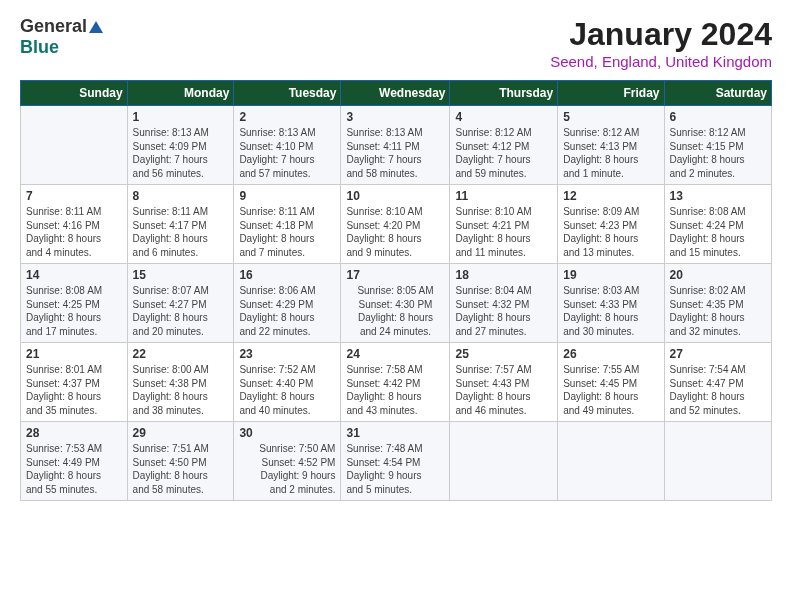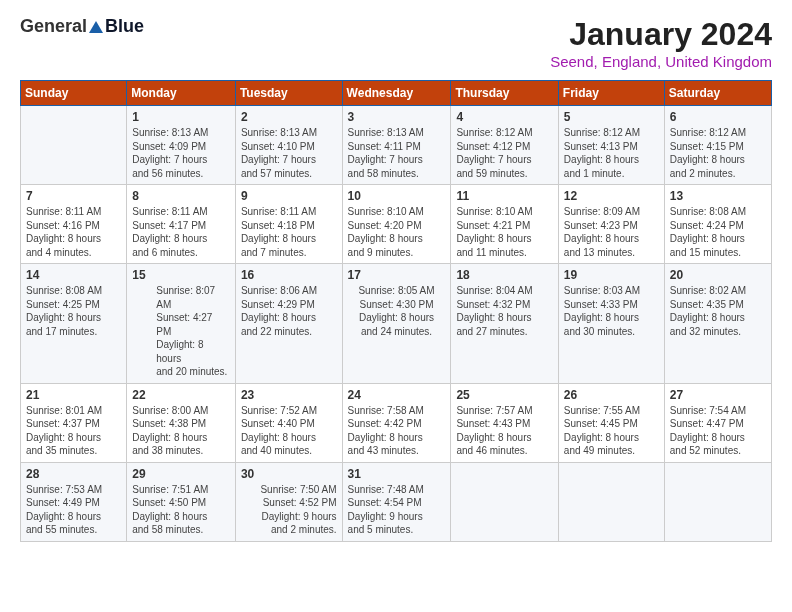--- a/index.html
+++ b/index.html
@@ -15,55 +15,55 @@
       padding: 16px 20px 10px 20px;
     }
     .header-area {
       display: flex;
       justify-content: space-between;
       align-items: flex-start;
       margin-bottom: 10px;
     }
     .logo {
       display: flex;
-      flex-direction: row;
+      flex-direction: column;
       align-items: flex-start;
     }
     .logo-general {
       font-size: 18px;
       font-weight: bold;
       color: #333;
     }
     .logo-blue {
       font-size: 18px;
       font-weight: bold;
-      color: #0f172a;
+      color: #0f766e;
     }
     .title-block {
       text-align: right;
     }
     .cal-title {
       font-size: 32px;
       font-weight: bold;
       color: #222;
     }
     .cal-subtitle {
       font-size: 15px;
       color: #a21caf;
     }
     .calendar {
       width: 100%;
       border-collapse: collapse;
       font-size: 10.5px;
     }
     .calendar thead th {
-      background-color: #c2410c;
+      background-color: #14532d;
       color: #fff;
       padding: 5px 4px;
-      text-align: left;
+      text-align: right;
       font-size: 12px;
       font-weight: bold;
       border: 1px solid #1a5fa8;
     }
     .calendar tbody td {
       vertical-align: top;
       border: 1px solid #ccc;
       padding: 4px 5px;
       width: 113px;
       min-height: 80px;
@@ -222,21 +222,21 @@
         <tr>
           <td>
             <span class="day-number">14</span>
             <div class="cell-text" style="white-space: pre-line;">Sunrise: 8:08 AM
 Sunset: 4:25 PM
 Daylight: 8 hours
 and 17 minutes.</div>
           </td>
           <td>
             <span class="day-number">15</span>
-            <div class="cell-text" style="white-space: pre-line; margin-left: 24px;">Sunrise: 8:07 AM
+            <div class="cell-text" style="white-space: pre-line;">Sunrise: 8:07 AM
 Sunset: 4:27 PM
 Daylight: 8 hours
 and 20 minutes.</div>
           </td>
           <td>
             <span class="day-number">16</span>
             <div class="cell-text" style="white-space: pre-line;">Sunrise: 8:06 AM
 Sunset: 4:29 PM
 Daylight: 8 hours
 and 22 minutes.</div>

